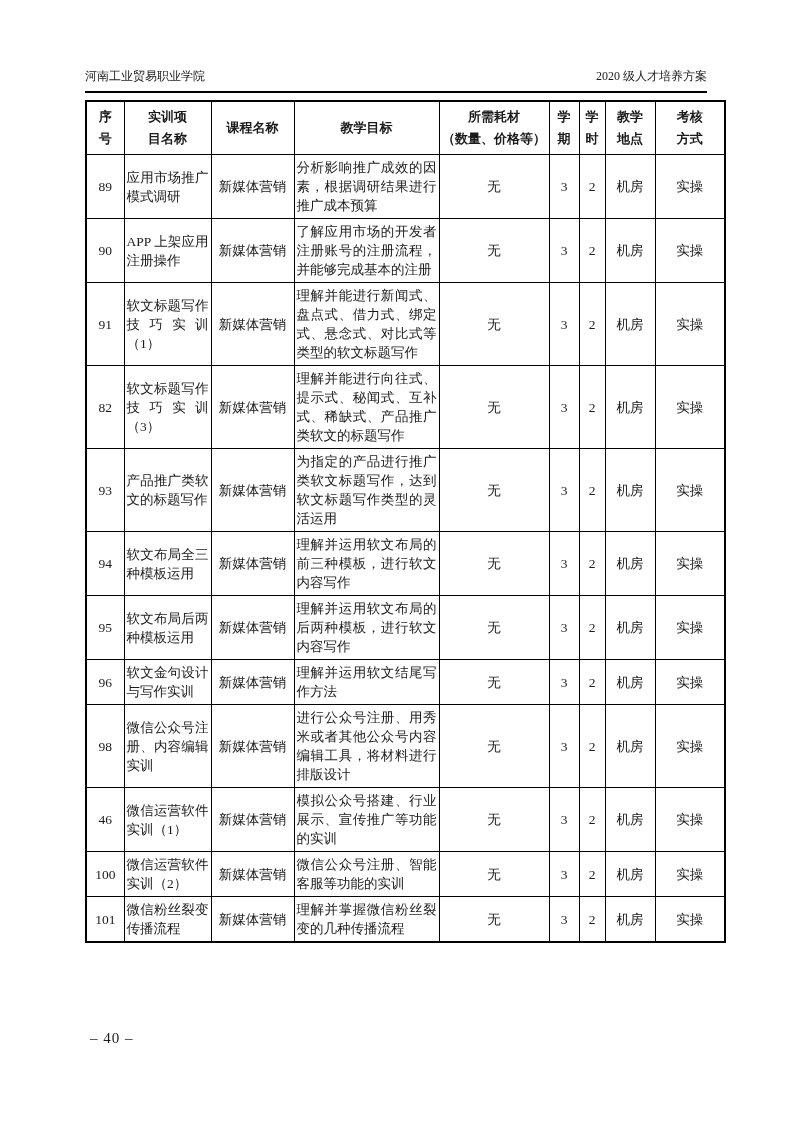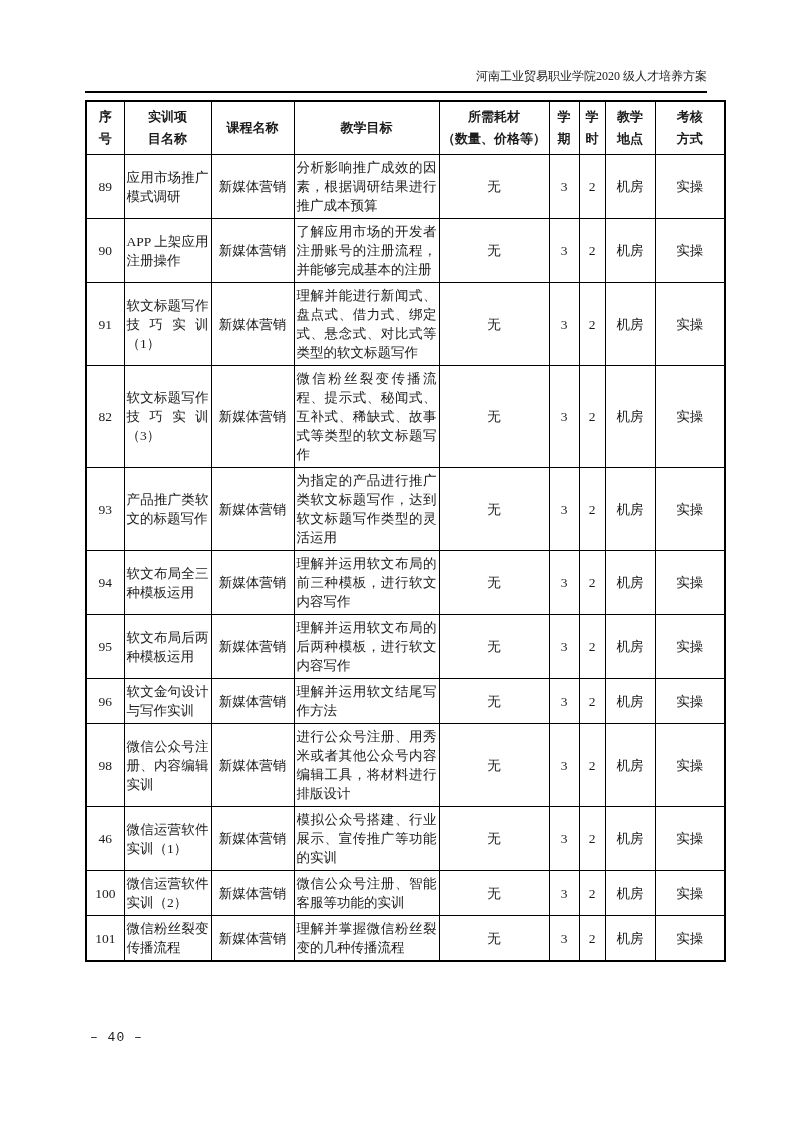--- a/index.html
+++ b/index.html
@@ -13,21 +13,21 @@
     height: 1122px;
     font-family: "Liberation Serif", "DejaVu Serif", serif;
     color: #1b1b1b;
   }
   .doc-header {
     position: absolute;
     left: 85px;
     width: 622px;
     top: 67px;
     display: flex;
-    justify-content: flex-end;
+    justify-content: space-between;
     font-size: 12px;
     line-height: 18px;
     color: #1b1b1b;
   }
   .header-rule {
     position: absolute;
     left: 85px;
     width: 622px;
     top: 91px;
     height: 0;
@@ -77,24 +77,23 @@
     text-align: center;
   }
   td.col-project, td.col-objective {
     text-align: justify;
     text-justify: inter-character;
   }
   .doc-footer {
     position: absolute;
     left: 90px;
     top: 1030px;
-    font-size: 13px;
+    font-size: 15px;
     letter-spacing: 1px;
     color: #1b1b1b;
-    font-family: Liberation Mono, monospace;
   }
 </style>
 </head>
 <body>
 
 <header class="doc-header">
   <span>河南工业贸易职业学院</span>
   <span>2020 级人才培养方案</span>
 </header>
 <div class="header-rule"></div>
@@ -162,21 +161,21 @@
         <td class="col-materials">无</td>
         <td class="col-semester">3</td>
         <td class="col-hours">2</td>
         <td class="col-location">机房</td>
         <td class="col-assessment">实操</td>
       </tr>
       <tr>
         <td class="col-seq">82</td>
         <td class="col-project">软文标题写作技巧实训（3）</td>
         <td class="col-course">新媒体营销</td>
-        <td class="col-objective">微信粉丝裂变传播流程、提示式、秘闻式、互补式、稀缺式、故事式等类型的软文标题写作</td>
+        <td class="col-objective">理解并能进行向往式、提示式、秘闻式、互补式、稀缺式、产品推广类软文的标题写作</td>
         <td class="col-materials">无</td>
         <td class="col-semester">3</td>
         <td class="col-hours">2</td>
         <td class="col-location">机房</td>
         <td class="col-assessment">实操</td>
       </tr>
       <tr>
         <td class="col-seq">93</td>
         <td class="col-project">产品推广类软文的标题写作</td>
         <td class="col-course">新媒体营销</td>

